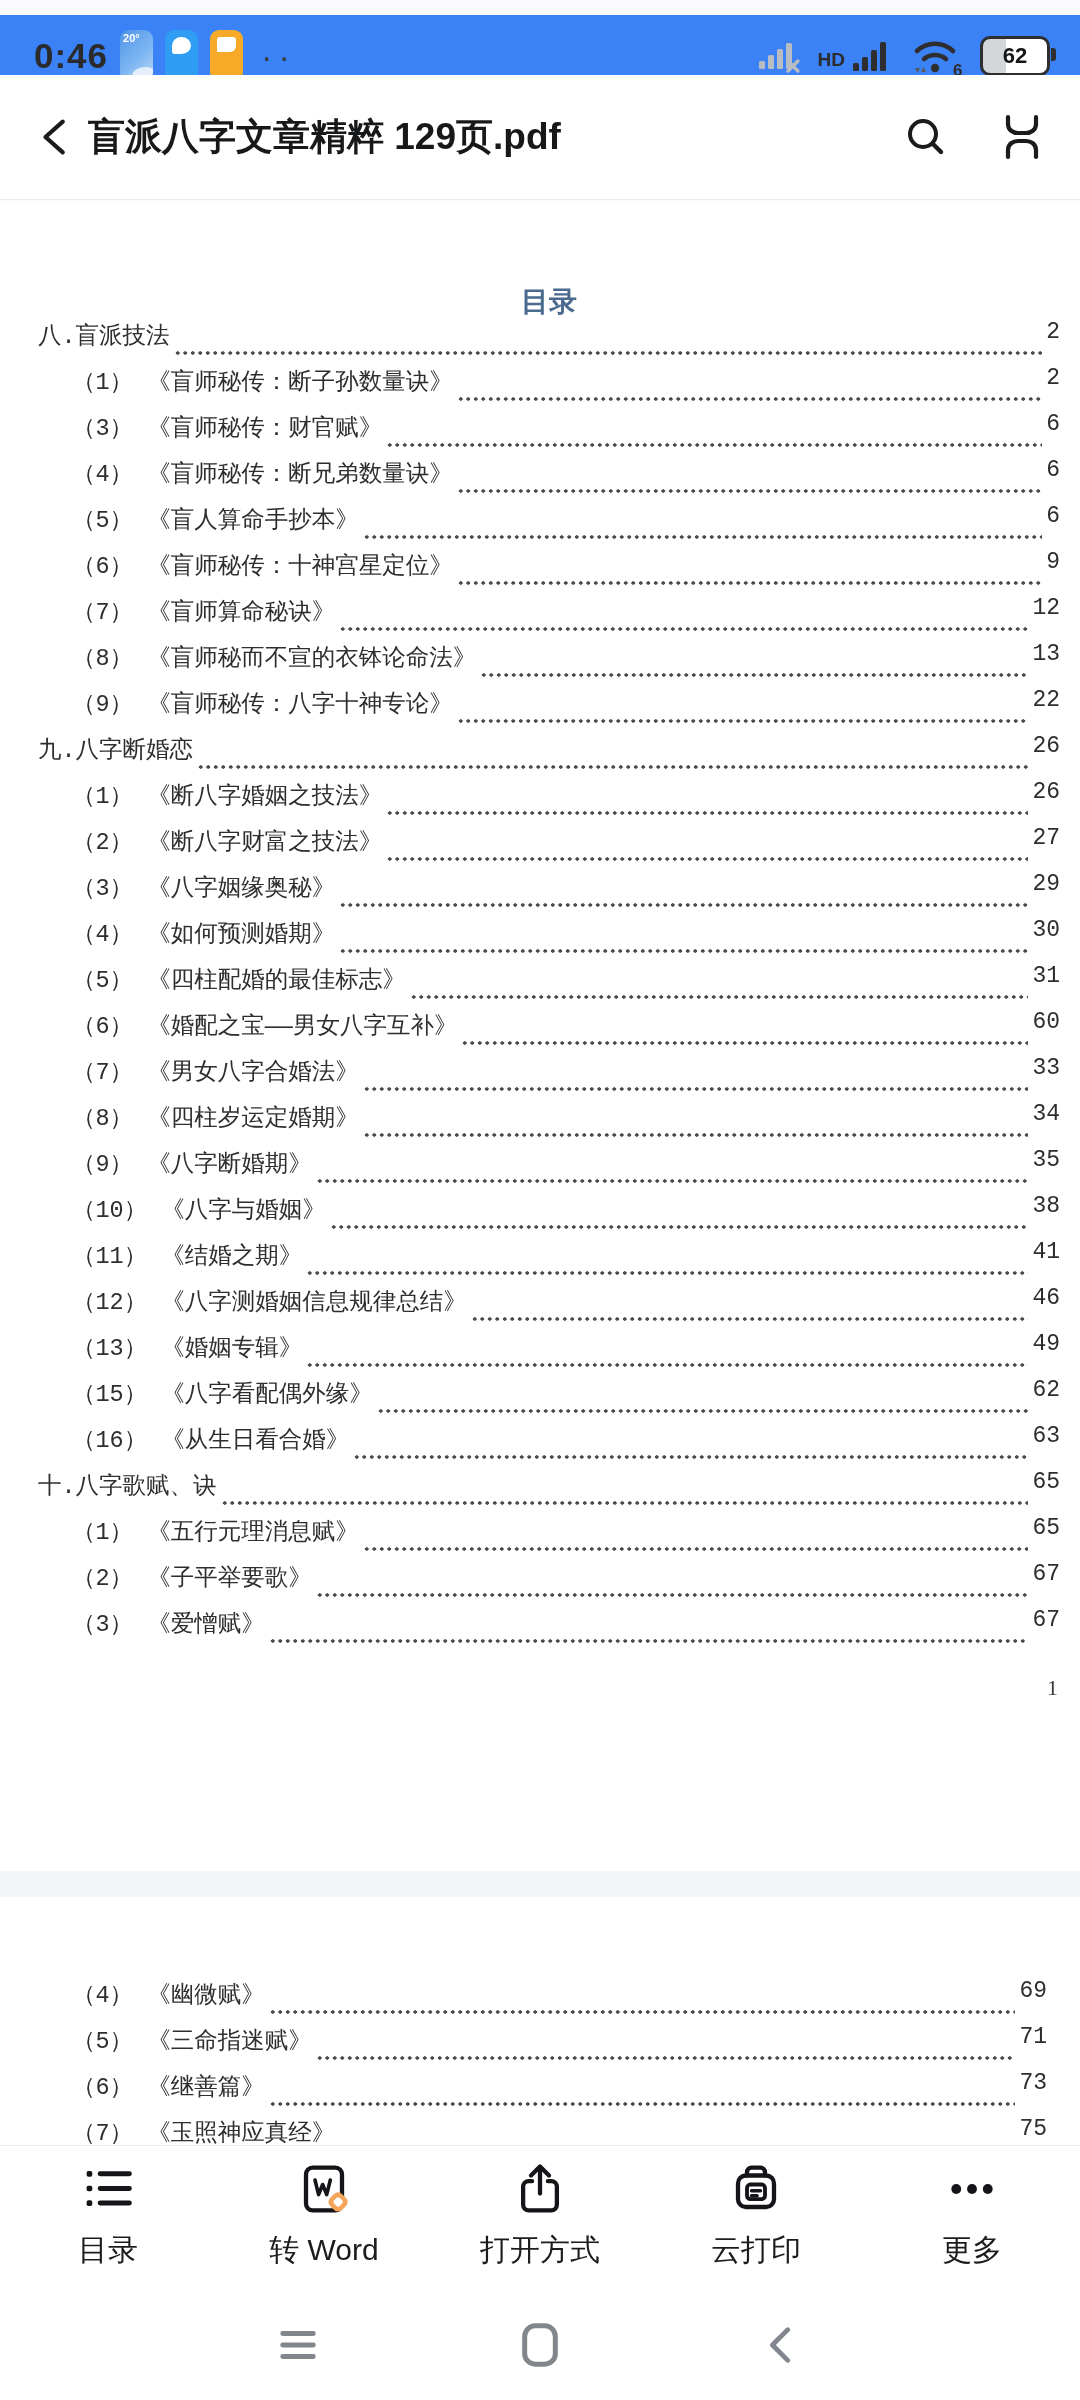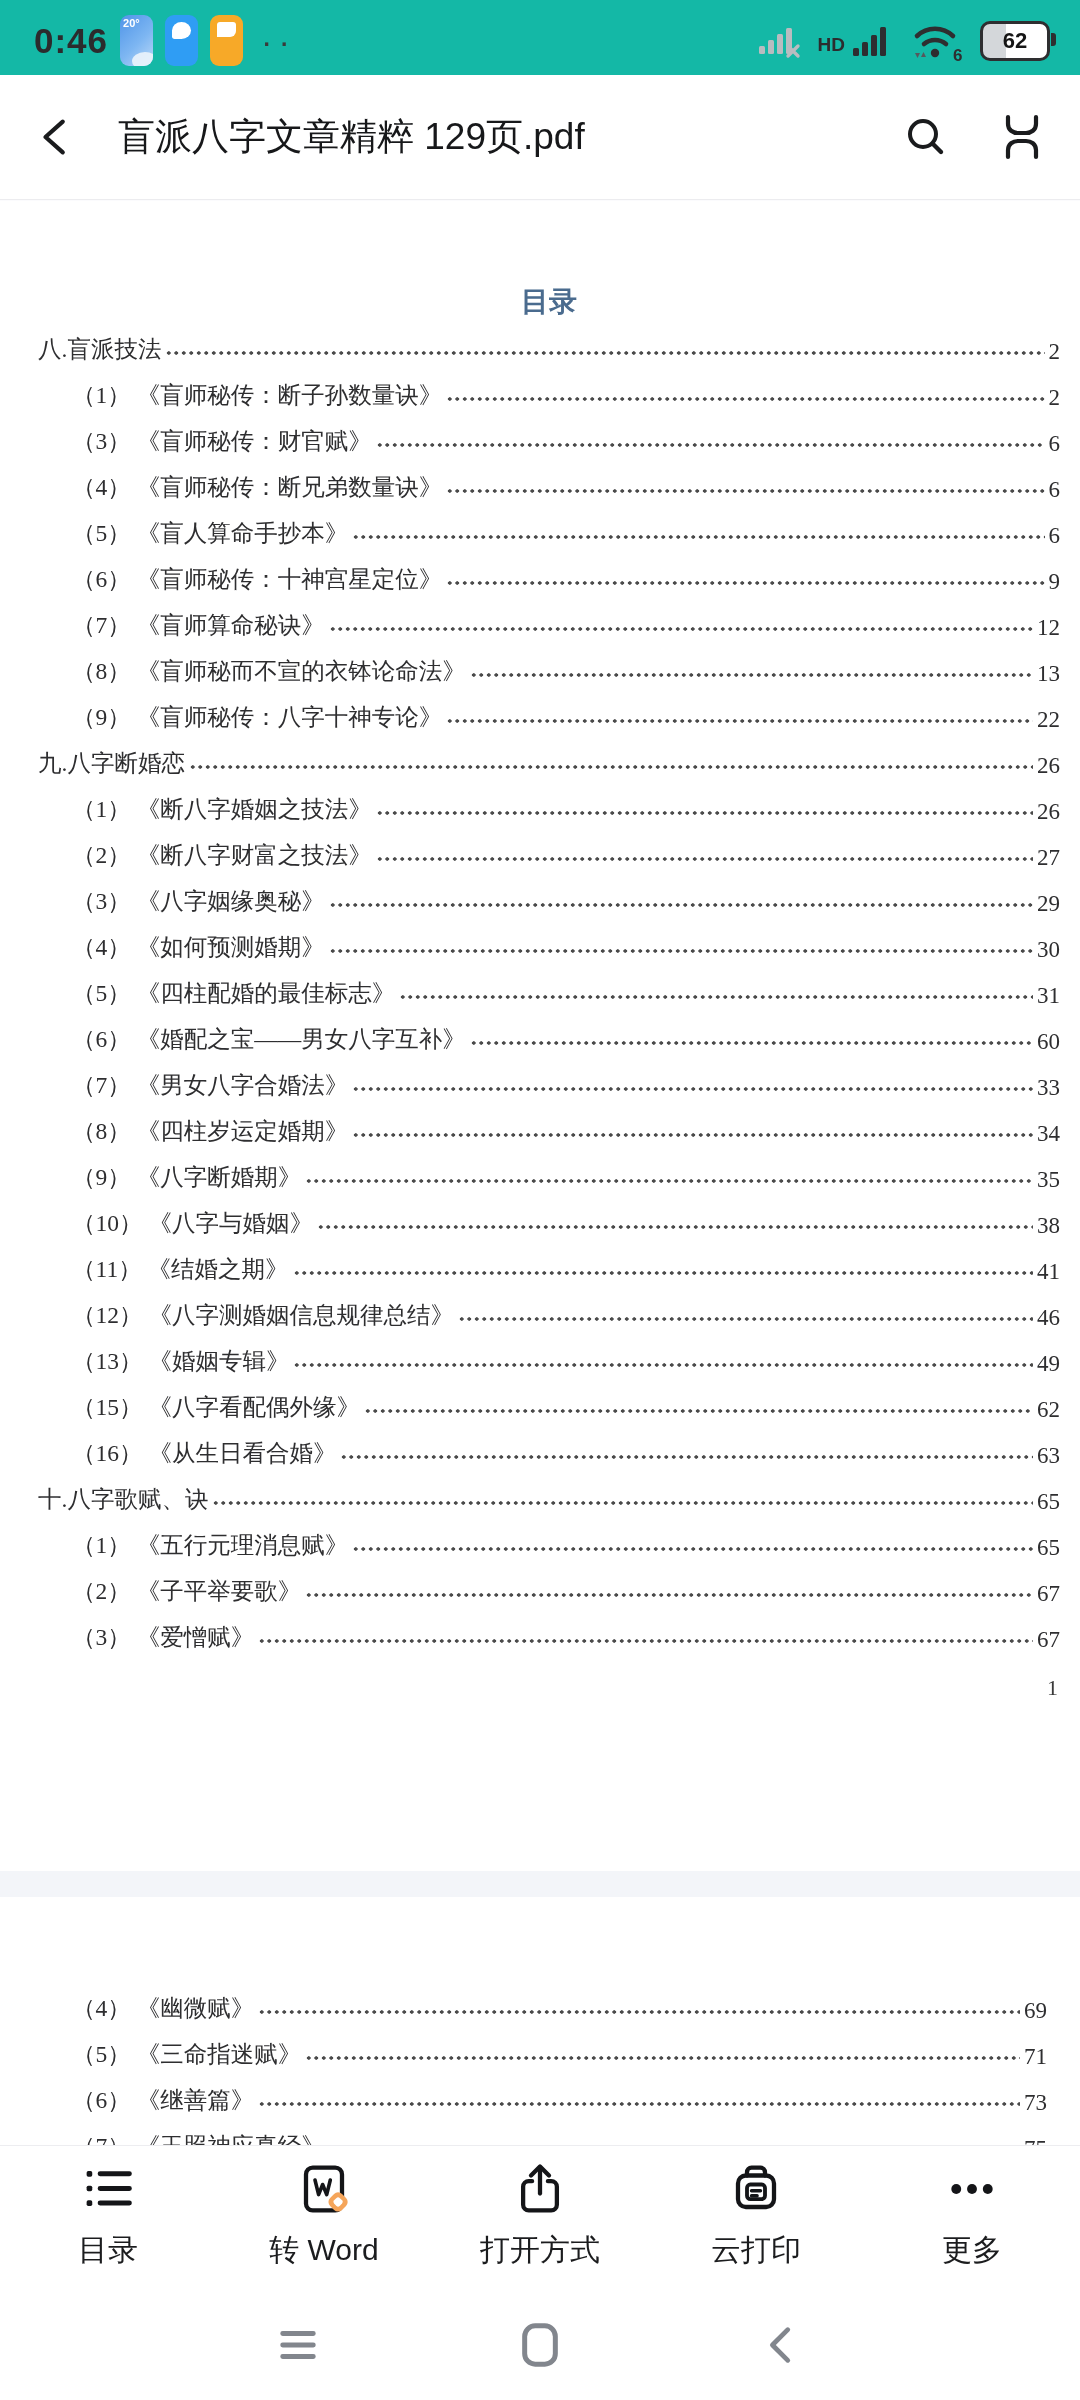--- a/index.html
+++ b/index.html
@@ -3,23 +3,23 @@
 <meta charset="utf-8">
 <style>
   html,body { margin:0; padding:0; background:#222; }
   .screen {
     position:relative; width:1080px; height:2400px; margin:0 auto;
     background:#fbfbfd; overflow:hidden;
     font-family:"Liberation Sans", sans-serif;
   }
   
   .status-bar {
-    position:absolute; top:0; left:0; right:0; height:75px;
+    position:absolute; top:15px; left:0; right:0; height:75px;
     display:flex; align-items:center; justify-content:space-between;
-    padding:6px 30px 0 34px; box-sizing:border-box; background:#14b8a6;
+    padding:6px 30px 0 34px; box-sizing:border-box; background:#3b82f6;
   }
   .sb-left { display:flex; align-items:center; gap:12px; }
   .sb-time { font-size:35px; font-weight:600; color:#2b2b2d; letter-spacing:1px; }
   .app-chip { width:33px; height:51px; border-radius:9px; position:relative; overflow:hidden; }
   .chip-weather { background:linear-gradient(135deg,#4f94e8 0%,#7db6f2 55%,#bcd9f8 100%); }
   .chip-weather .temp { position:absolute; top:2px; left:3px; font-size:11px; color:#fff; font-weight:600; }
   .chip-weather .cloud { position:absolute; bottom:-4px; right:-5px; width:26px; height:18px; border-radius:50%; background:#e8f1fb; opacity:.95; }
   .chip-msg { background:#2f9df4; }
   .chip-msg .bubble { position:absolute; top:7px; left:7px; width:19px; height:17px; border-radius:50% 50% 50% 14%; background:#fff; }
   .chip-note { background:#f7a928; }
@@ -35,39 +35,39 @@
   }
   .battery::after { content:""; position:absolute; right:-9px; top:9px; width:5px; height:13px; background:#2e2e30; border-radius:0 3px 3px 0; }
   
   .app-header {
     position:absolute; top:75px; left:0; right:0; height:125px; background:#fff;
     display:flex; align-items:center; padding:0 34px; box-sizing:border-box;
     border-bottom:1px solid #ececef;
   }
   .hdr-back { width:46px; height:46px; flex:0 0 auto; }
   .hdr-title {
-    flex:1 1 auto; margin-left:38px; font-size:37px; font-weight:400; color:#17181a;
+    flex:1 1 auto; margin-left:8px; font-size:37px; font-weight:700; color:#17181a;
     white-space:nowrap; overflow:hidden; text-overflow:ellipsis;
   }
   .hdr-icons { display:flex; align-items:center; gap:48px; margin-left:20px; }
   .hdr-icon { width:48px; height:48px; }
   
   .doc-area { position:absolute; top:201px; left:0; right:0; height:1944px; background:#f6f7fa; }
   .pdf-page { position:absolute; left:0; right:0; background:#fff; box-sizing:border-box; overflow:hidden; }
   .page-1 { top:0; height:1670px; padding:0 20px 0 38px; }
   .page-gap { position:absolute; top:1670px; height:26px; left:0; right:0; background:#f3f5f9; }
   .page-2 { top:1696px; height:248px; padding:0 33px 0 38px; }
   .toc-title {
     padding-top:82px; height:36px; text-align:center;
     font-family:"Liberation Serif", serif; font-size:28px; font-weight:bold; color:#4a6b8e;
   }
   .toc-list { }
   .toc-row {
-    height:46px; display:flex; align-items:flex-end;
-    font-family:Liberation Serif, serif; font-size:23.5px; color:#2e2e30;
+    height:46px; display:flex; align-items:flex-start;
+    font-family:Liberation Mono, monospace; font-size:23.5px; color:#2e2e30;
   }
   .toc-row.row-item { padding-left:34px; }
   .toc-label { white-space:nowrap; flex:0 0 auto; }
   .toc-dots {
     flex:1 1 auto; height:46px; margin:0 4px;
     background-image:radial-gradient(circle, #4a4a4a 1.5px, transparent 1.9px);
     background-size:7.5px 8px; background-repeat:repeat-x; background-position:left 30px;
   }
   .toc-page { flex:0 0 auto; font-size:23px; }
   .page-num { text-align:right; margin-top:22px; font-family:"Liberation Serif", serif; font-size:22px; color:#3a3a3a; padding-right:2px; }

